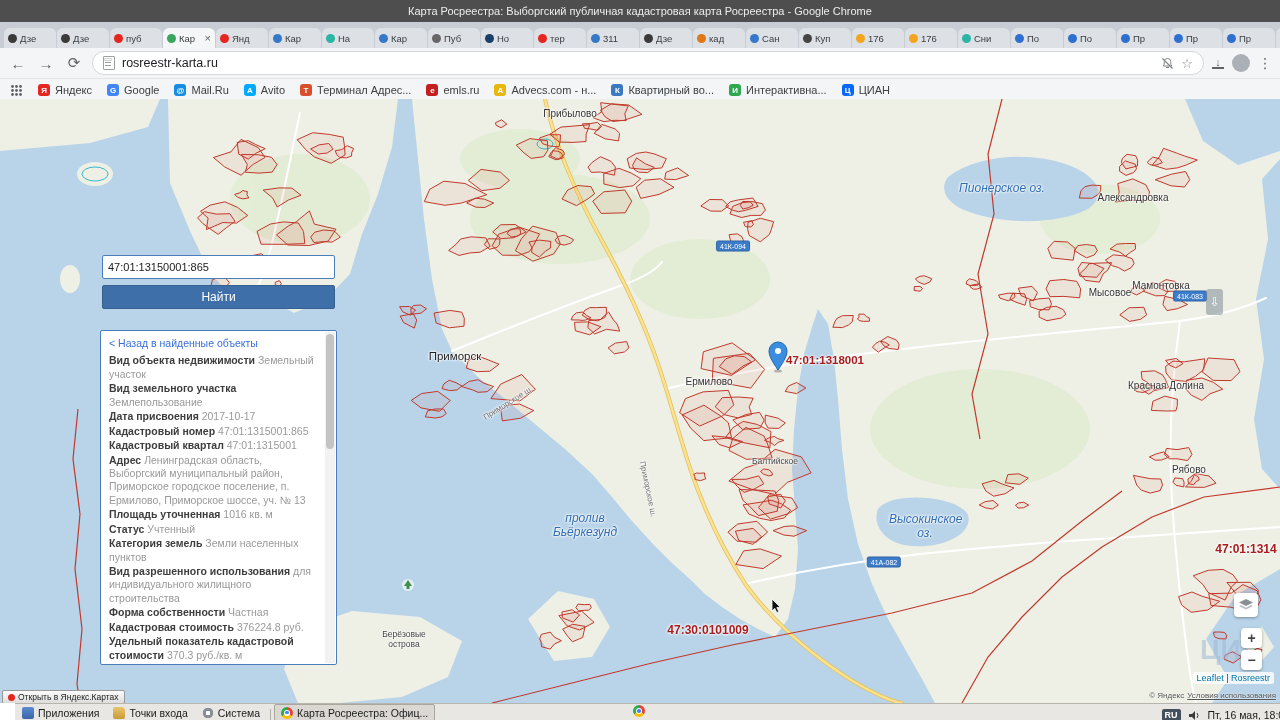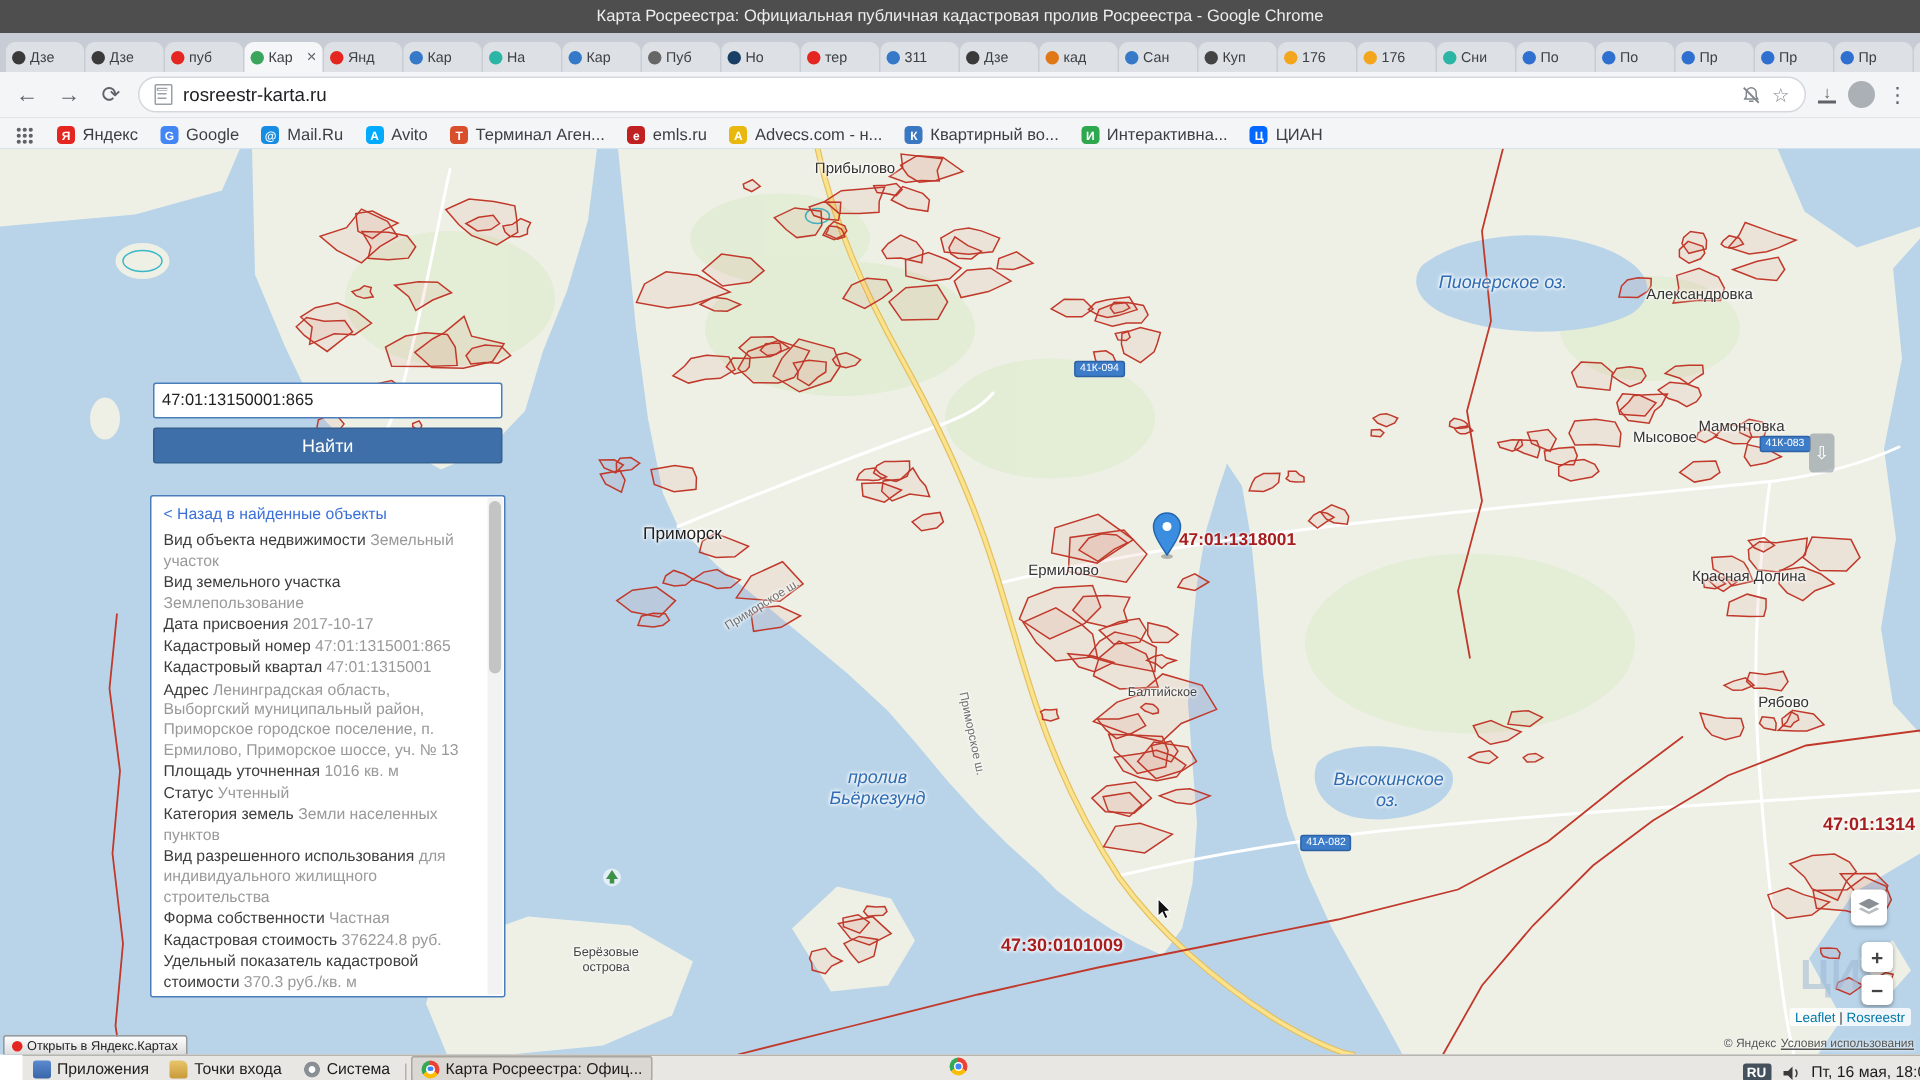--- a/index.html
+++ b/index.html
@@ -56,21 +56,21 @@
   .search-panel{position:absolute;left:102px;top:156px;width:233px;}
   .search-input{width:221px;height:22px;border:1px solid #4a7ebb;border-radius:2px;
                 font-size:11px;padding:0 5px;color:#222;font-family:"Liberation Sans",sans-serif;}
   .find-btn{width:233px;height:24px;margin-top:6px;background:#3f6fa8;color:#fff;border:1px solid #35618f;
             border-radius:2px;font-size:12px;font-family:"Liberation Sans",sans-serif;}
   .info-panel{position:absolute;left:100px;top:231px;width:235px;height:333px;background:#fff;
               border:1px solid #4a7ebb;border-radius:2px;overflow:hidden;font-size:10.5px;line-height:1.28;}
   .info-scroll{padding:6px 16px 6px 8px;}
   .back-link{color:#3a6fd8;display:block;margin-bottom:4px;text-decoration:none;}
   .field{color:#999;margin-bottom:1px;}
-  .flabel{color:#3d3d3d;font-weight:normal;}
+  .flabel{color:#3d3d3d;font-weight:bold;}
   .iscrollbar{position:absolute;right:1px;top:1px;bottom:1px;width:10px;background:#f2f2f2;}
   .ithumb{position:absolute;left:1px;top:2px;width:8px;height:115px;background:#c4c4c4;border-radius:4px;}
 
   .mapctl{position:absolute;background:#fff;border-radius:4px;box-shadow:0 1px 3px rgba(0,0,0,.35);
           display:flex;align-items:center;justify-content:center;color:#444;}
   .layers-btn{left:1234px;top:494px;width:24px;height:24px;}
   .zoomin{left:1241px;top:529px;width:21px;height:20px;font-size:14px;font-weight:bold;}
   .zoomout{left:1241px;top:551px;width:21px;height:20px;font-size:14px;font-weight:bold;}
   .arrowctl{position:absolute;left:1206px;top:190px;width:17px;height:26px;border-radius:3px;
             background:rgba(130,140,150,.55);color:#fff;display:flex;align-items:center;
@@ -102,21 +102,21 @@
   .chrome-ico::after{content:"";position:absolute;inset:3px;background:#fff;border-radius:50%;}
   .chrome-ico::before{content:"";position:absolute;inset:4.2px;background:#4285f4;border-radius:50%;z-index:1;}
   .launcher{position:absolute;left:618px;top:1px;}
   .tb-right{margin-left:auto;display:flex;align-items:center;gap:7px;padding-right:5px;}
   .rubadge{background:#44505c;color:#fff;font-size:9px;font-weight:bold;padding:1px 3px;border-radius:2px;}
 </style>
 </head>
 <body>
 
 <div class="titlebar">
-  <span>Карта Росреестра: Официальная публичная кадастровая пролив Росреестра - Google Chrome</span>
+  <span>Карта Росреестра: Выборгский публичная кадастровая карта Росреестра - Google Chrome</span>
 </div>
 
 <div class="tabstrip">
   <div id="tabs" style="display:flex;align-items:flex-end;">
       <div class="tab">
         <span class="fav" style="background: rgb(58, 58, 58);"></span>
         <span class="tlabel">Дзе</span>
       </div>
       <div class="tab">
         <span class="fav" style="background: rgb(58, 58, 58);"></span>
@@ -261,21 +261,21 @@
       <div class="bm">
         <span class="bico" style="background: rgb(22, 141, 226);">@</span>
         <span>Mail.Ru</span>
       </div>
       <div class="bm">
         <span class="bico" style="background: rgb(0, 170, 255);">A</span>
         <span>Avito</span>
       </div>
       <div class="bm">
         <span class="bico" style="background: rgb(217, 79, 43);">Т</span>
-        <span>Терминал Аген...</span>
+        <span>Терминал Адрес...</span>
       </div>
       <div class="bm">
         <span class="bico" style="background: rgb(192, 32, 32);">e</span>
         <span>emls.ru</span>
       </div>
       <div class="bm">
         <span class="bico" style="background: rgb(232, 184, 15);">A</span>
         <span>Advecs.com - н...</span>
       </div>
       <div class="bm">

